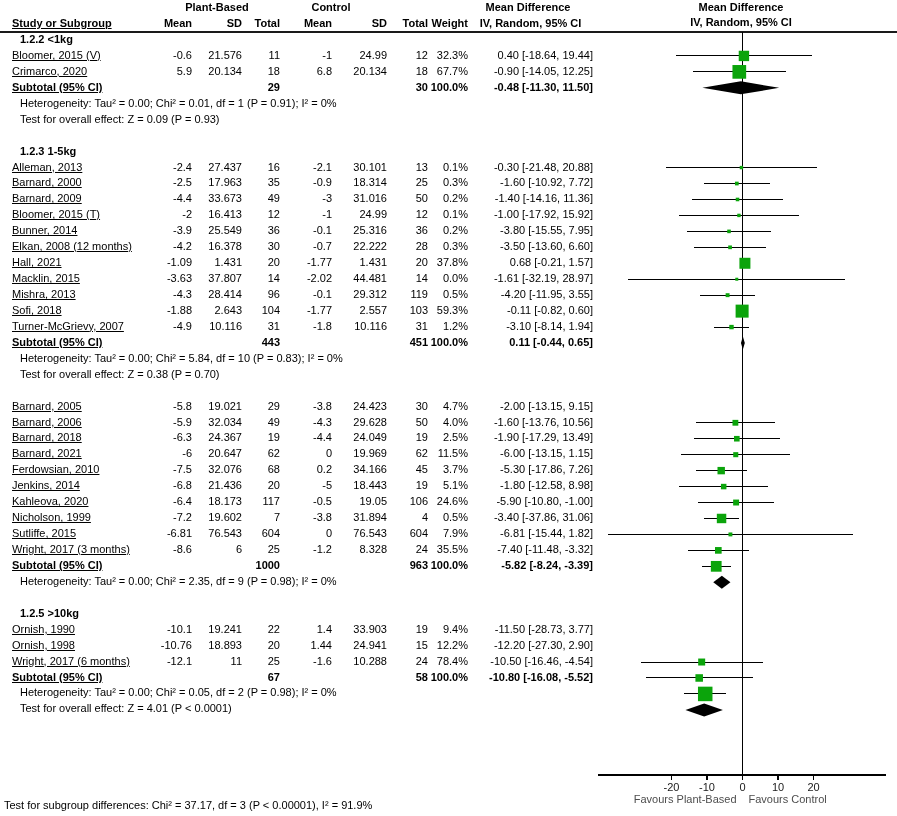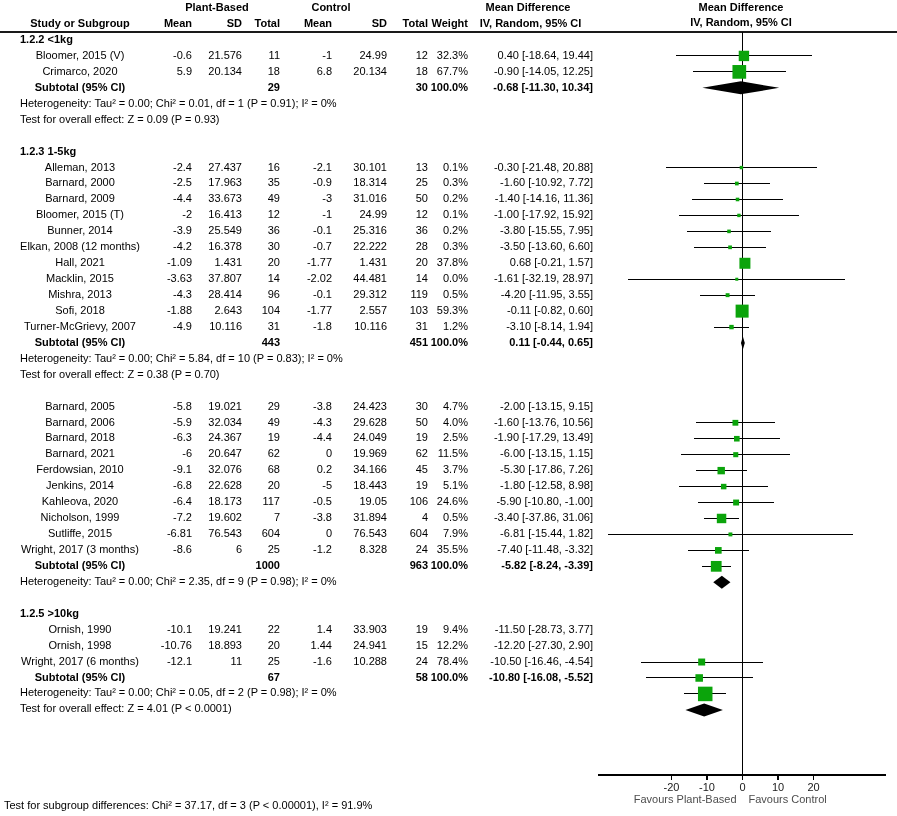--- a/index.html
+++ b/index.html
@@ -12,21 +12,21 @@
   .bold{font-weight:bold;}
   .hdr-rule{position:absolute;left:0;top:31px;width:897px;height:2px;background:#1a1a1a;}
   .rows{position:absolute;left:0;top:32px;width:593px;}
   .row{
     display:grid;
     grid-template-columns:148px 44px 50px 38px 52px 55px 41px 40px 125px;
     height:15.95px;line-height:15.95px;
   }
   .row span{white-space:nowrap;}
   .num{text-align:right;}
-  .study{text-align:center;padding-left:12px;}
+  .study{text-align:left;padding-left:12px;text-decoration:underline;}
   .ctr{text-align:center;}
   .full{grid-column:1/-1;padding-left:20px;}
   .hdr-cols{position:absolute;left:0;top:16px;width:593px;}
   .plot-layer{position:absolute;left:0;top:0;width:897px;height:816px;pointer-events:none;}
   .footer{position:absolute;left:4px;top:799px;white-space:nowrap;}
 </style>
 </head>
 <body>
 
 <div class="canvas">
@@ -79,21 +79,21 @@
       </div>
       <div class="row bold">
         <span class="study">Subtotal (95% CI)</span>
         <span class="num"></span>
         <span class="num"></span>
         <span class="num">29</span>
         <span class="num"></span>
         <span class="num"></span>
         <span class="num">30</span>
         <span class="num">100.0%</span>
-        <span class="num">-0.68 [-11.30, 10.34]</span>
+        <span class="num">-0.48 [-11.30, 11.50]</span>
       </div>
       <div class="row">
         <span class="full">Heterogeneity: Tau² = 0.00; Chi² = 0.01, df = 1 (P = 0.91); I² = 0%</span>
       </div>
       <div class="row">
         <span class="full">Test for overall effect: Z = 0.09 (P = 0.93)</span>
       </div>
       <div class="row"></div>
       <div class="row">
         <span class="full bold">1.2.3 1-5kg</span>
@@ -276,33 +276,33 @@
         <span class="num">20.647</span>
         <span class="num">62</span>
         <span class="num">0</span>
         <span class="num">19.969</span>
         <span class="num">62</span>
         <span class="num">11.5%</span>
         <span class="num">-6.00 [-13.15, 1.15]</span>
       </div>
       <div class="row">
         <span class="study">Ferdowsian, 2010</span>
-        <span class="num">-9.1</span>
+        <span class="num">-7.5</span>
         <span class="num">32.076</span>
         <span class="num">68</span>
         <span class="num">0.2</span>
         <span class="num">34.166</span>
         <span class="num">45</span>
         <span class="num">3.7%</span>
         <span class="num">-5.30 [-17.86, 7.26]</span>
       </div>
       <div class="row">
         <span class="study">Jenkins, 2014</span>
         <span class="num">-6.8</span>
-        <span class="num">22.628</span>
+        <span class="num">21.436</span>
         <span class="num">20</span>
         <span class="num">-5</span>
         <span class="num">18.443</span>
         <span class="num">19</span>
         <span class="num">5.1%</span>
         <span class="num">-1.80 [-12.58, 8.98]</span>
       </div>
       <div class="row">
         <span class="study">Kahleova, 2020</span>
         <span class="num">-6.4</span>

